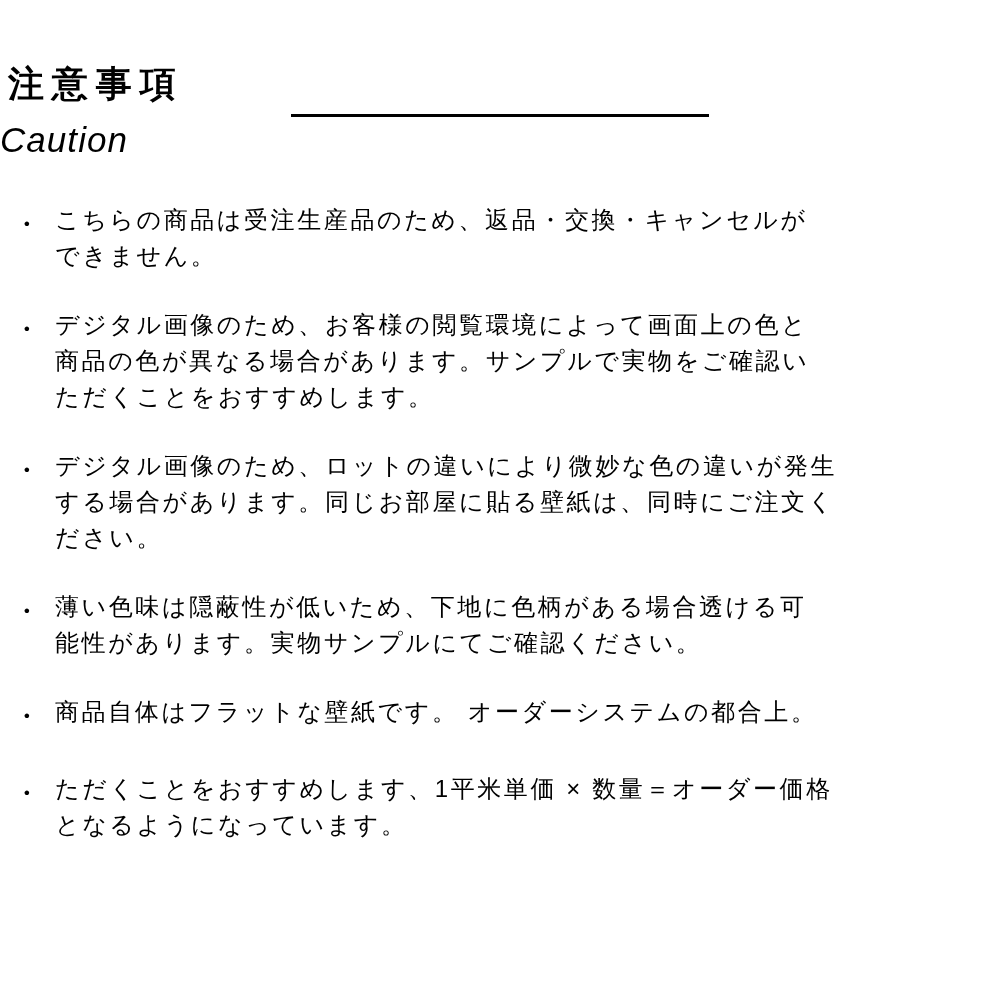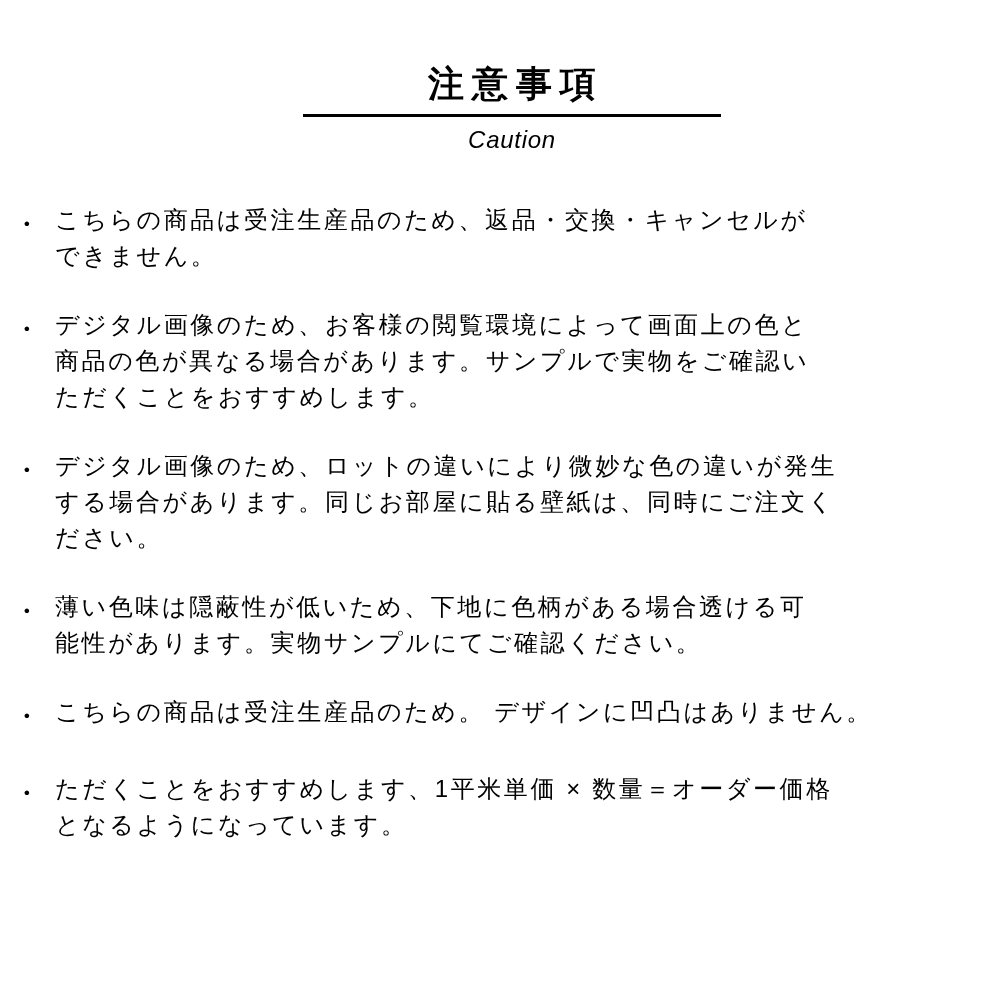--- a/index.html
+++ b/index.html
@@ -15,40 +15,39 @@
     overflow: hidden;
   }
   .page {
     width: 1000px;
     height: 1000px;
     box-sizing: border-box;
   }
   
   .header {
     padding-top: 64px;
-    text-align: center;
-    padding-left: 24px;
+    text-align: left;
   }
   .title {
     margin: 0;
     font-size: 36px;
     line-height: 40px;
     font-weight: 700;
     letter-spacing: 0.22em;
     text-indent: 0.22em; 
   }
   .divider {
     width: 418px;
     height: 3px;
     background: #000000;
     margin: 10px auto 0 auto;
   }
   .subtitle {
     margin-top: 5px;
-    font-size: 24px;
+    font-size: 35px;
     line-height: 36px;
     font-style: italic;
     font-weight: 500;
     letter-spacing: 0.03em;
   }
   
   .notes {
     margin: 44px 20px 0 12px;
   }
   .note {
@@ -107,21 +106,21 @@
     </div>
 
     <div class="note">
       <span class="note-bullet">・</span>
       <span class="note-text">薄い色味は隠蔽性が低いため、下地に色柄がある場合透ける可
 能性があります。実物サンプルにてご確認ください。</span>
     </div>
 
     <div class="note">
       <span class="note-bullet">・</span>
-      <span class="note-text">こちらの商品は受注生産品のため。 デザインに凹凸はありません。</span>
+      <span class="note-text">商品自体はフラットな壁紙です。 オーダーシステムの都合上。</span>
     </div>
 
     <div class="note">
       <span class="note-bullet">・</span>
       <span class="note-text">ただくことをおすすめします、1平米単価 × 数量＝オーダー価格
 となるようになっています。</span>
     </div>
 
   </div>
 

